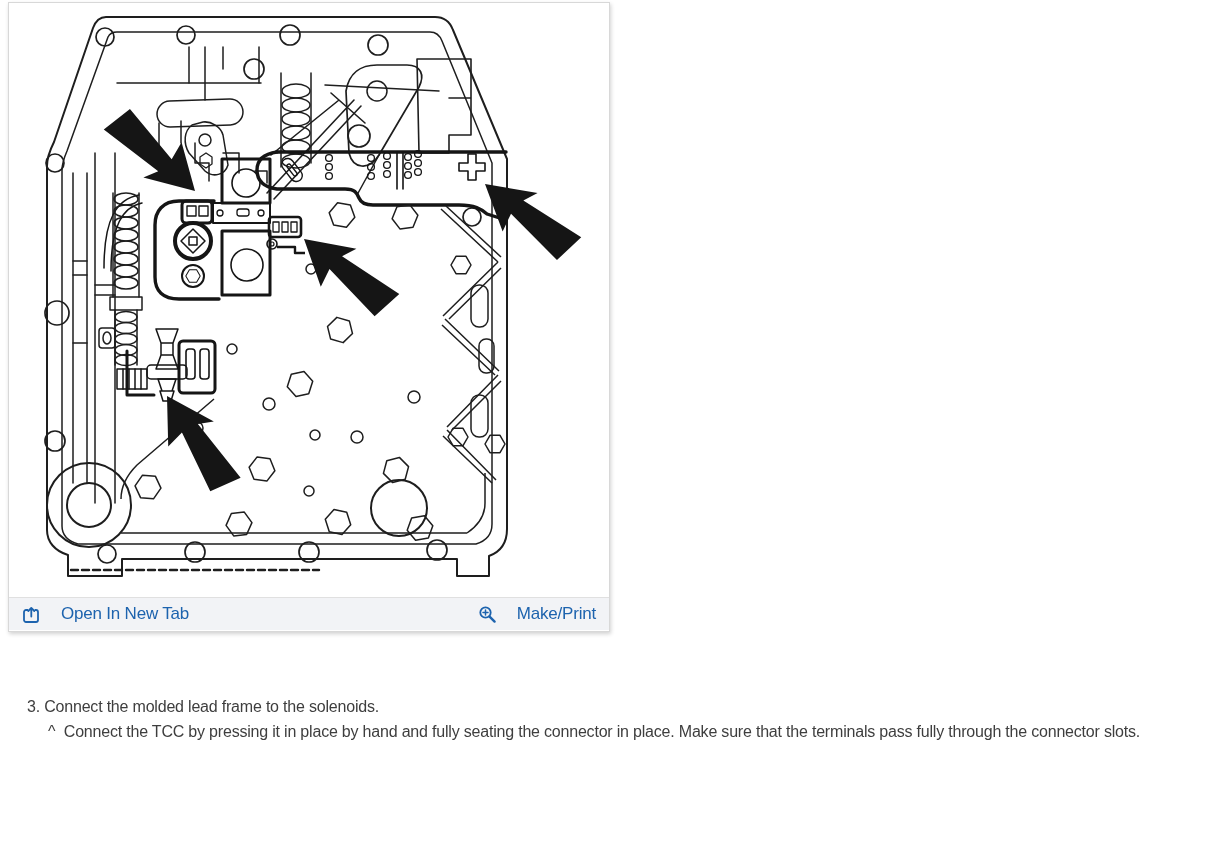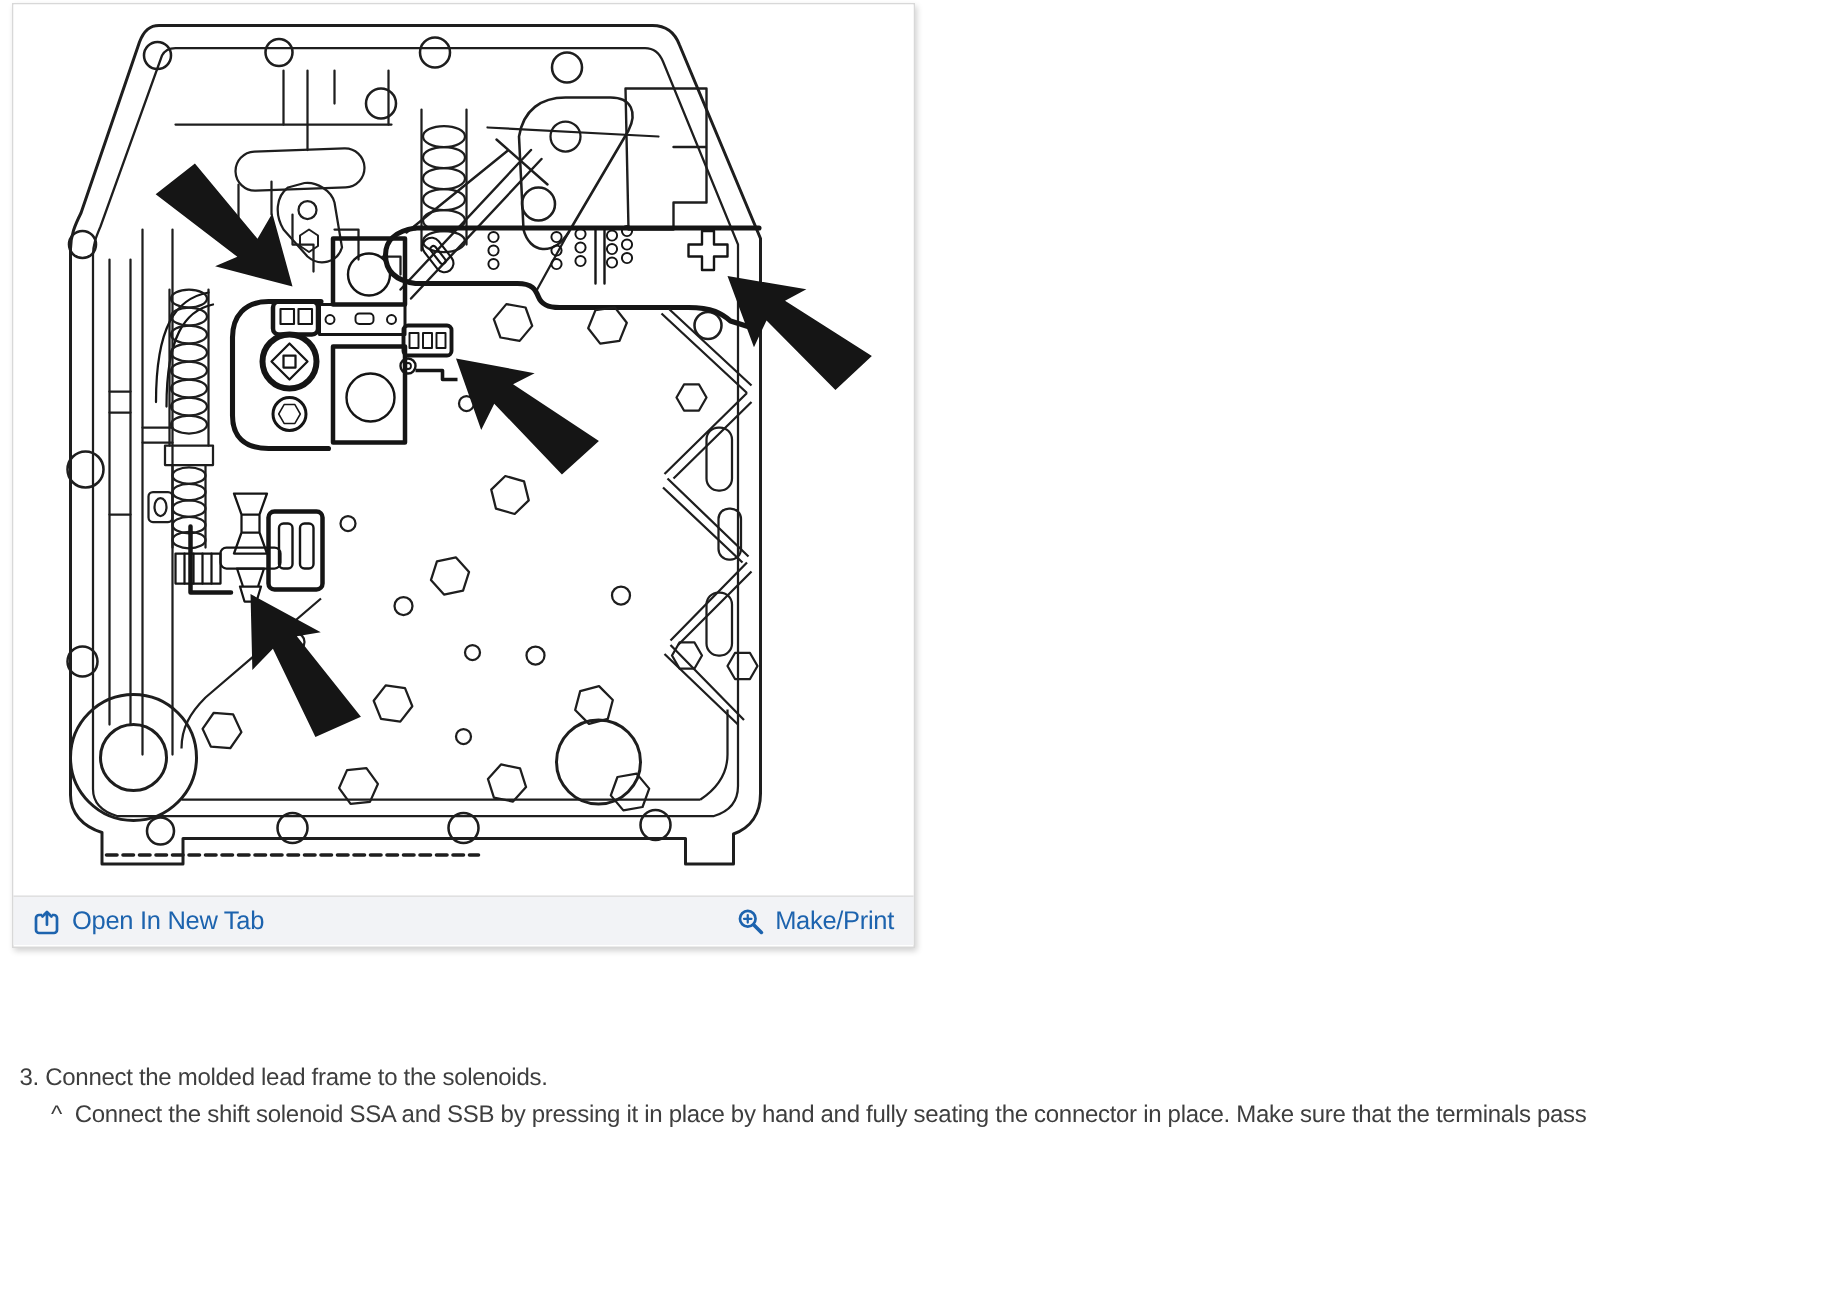--- a/index.html
+++ b/index.html
@@ -14,30 +14,30 @@
     box-shadow:1px 2px 4px rgba(0,0,0,.18);
   }
   .diagram-area{width:600px;height:594px;overflow:hidden;background:#fff;}
   .diagram-area svg{display:block;}
   .panel-toolbar{
     height:33px;border-top:1px solid #e0e0e0;background:#f2f3f6;
     display:flex;align-items:center;justify-content:space-between;
     padding:0 13px;box-sizing:border-box;
   }
   .tool-link{
-    display:flex;align-items:center;gap:7px;
+    display:flex;align-items:center;gap:20px;
     color:#1d63ae;font-size:17px;letter-spacing:-0.2px;
     text-decoration:none;cursor:pointer;white-space:nowrap;
   }
   .tool-link svg{flex:0 0 auto;}
   
   .instructions{
     position:absolute;left:0;top:694px;width:1175px;
-    padding:0 6px 0 7px;color:#3e3e3e;
-    font-size:16px;line-height:25px;letter-spacing:-0.2px;margin-top:12px;
+    padding:0 6px 0 21px;color:#3e3e3e;
+    font-size:16px;line-height:25px;letter-spacing:-0.2px;
   }
   .instructions p{margin:0;white-space:pre-wrap;}
   .p-step{text-indent:6px;}
   .p-bullet{text-indent:27px;}
 </style>
 </head>
 <body>
 
 <div class="image-widget">
   <div class="diagram-area">
@@ -246,14 +246,14 @@
         <path d="M11.6,11.6 L16.6,16.6" stroke="#1d63ae" stroke-width="2.4" stroke-linecap="round"></path>
         <path d="M7.5,5 L7.5,10 M5,7.5 L10,7.5" stroke="#1d63ae" stroke-width="1.5" stroke-linecap="round"></path>
       </svg>
       <span>Make/Print</span>
     </a>
   </div>
 </div>
 
 <div class="instructions">
   <p class="p-step">3. Connect the molded lead frame to the solenoids.</p>
-  <p class="p-bullet">^  Connect the shift solenoid SSA and SSB by pressing it in place by hand and fully seating the connector in place. Make sure that the terminals pass</p>
+  <p class="p-bullet">^  Connect the TCC by pressing it in place by hand and fully seating the connector in place. Make sure that the terminals pass fully through the connector slots.</p>
 </div>
 
 </body></html>

